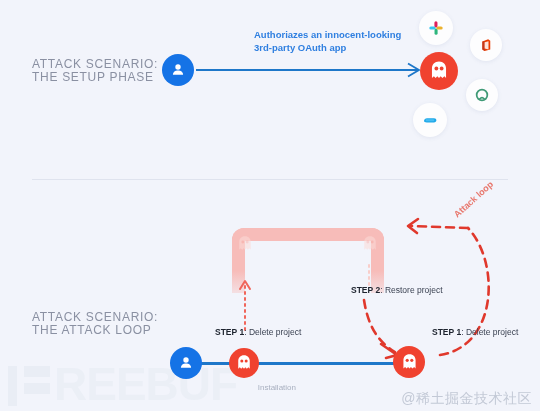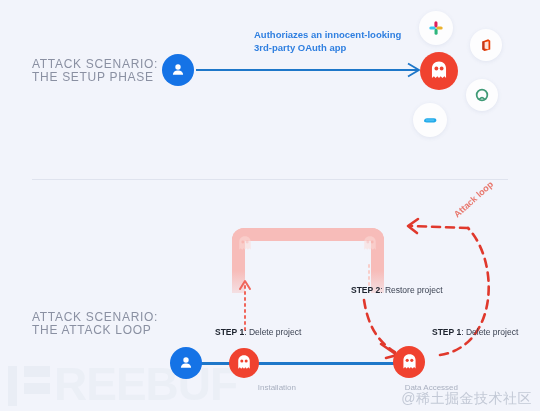--- a/index.html
+++ b/index.html
@@ -270,17 +270,16 @@
 
   <div class="node node-ghost bot-ghost-2">
     <svg width="19" height="21" viewBox="0 0 30 32">
       <path d="M15 3c-6 0-9.6 4.2-9.6 9.4v13.1l2.6-2.4 2.4 2.4 2.3-2.4 2.3 2.4 2.3-2.4 2.4 2.4 2.6-2.4 2.3 2.4V12.4C24.6 7.2 21 3 15 3z" fill="#ffffff"></path>
       <circle cx="11.4" cy="12.6" r="2.5" fill="#f0422f"></circle>
       <circle cx="18.6" cy="12.6" r="2.5" fill="#f0422f"></circle>
     </svg>
   </div>
 
   <div class="node-caption cap-install">Installation</div>
-  <div class="node-caption cap-data">Data Accessed</div>
 
   <div class="wm-cn">@稀土掘金技术社区</div>
 
 </div>
 
 </body></html>

